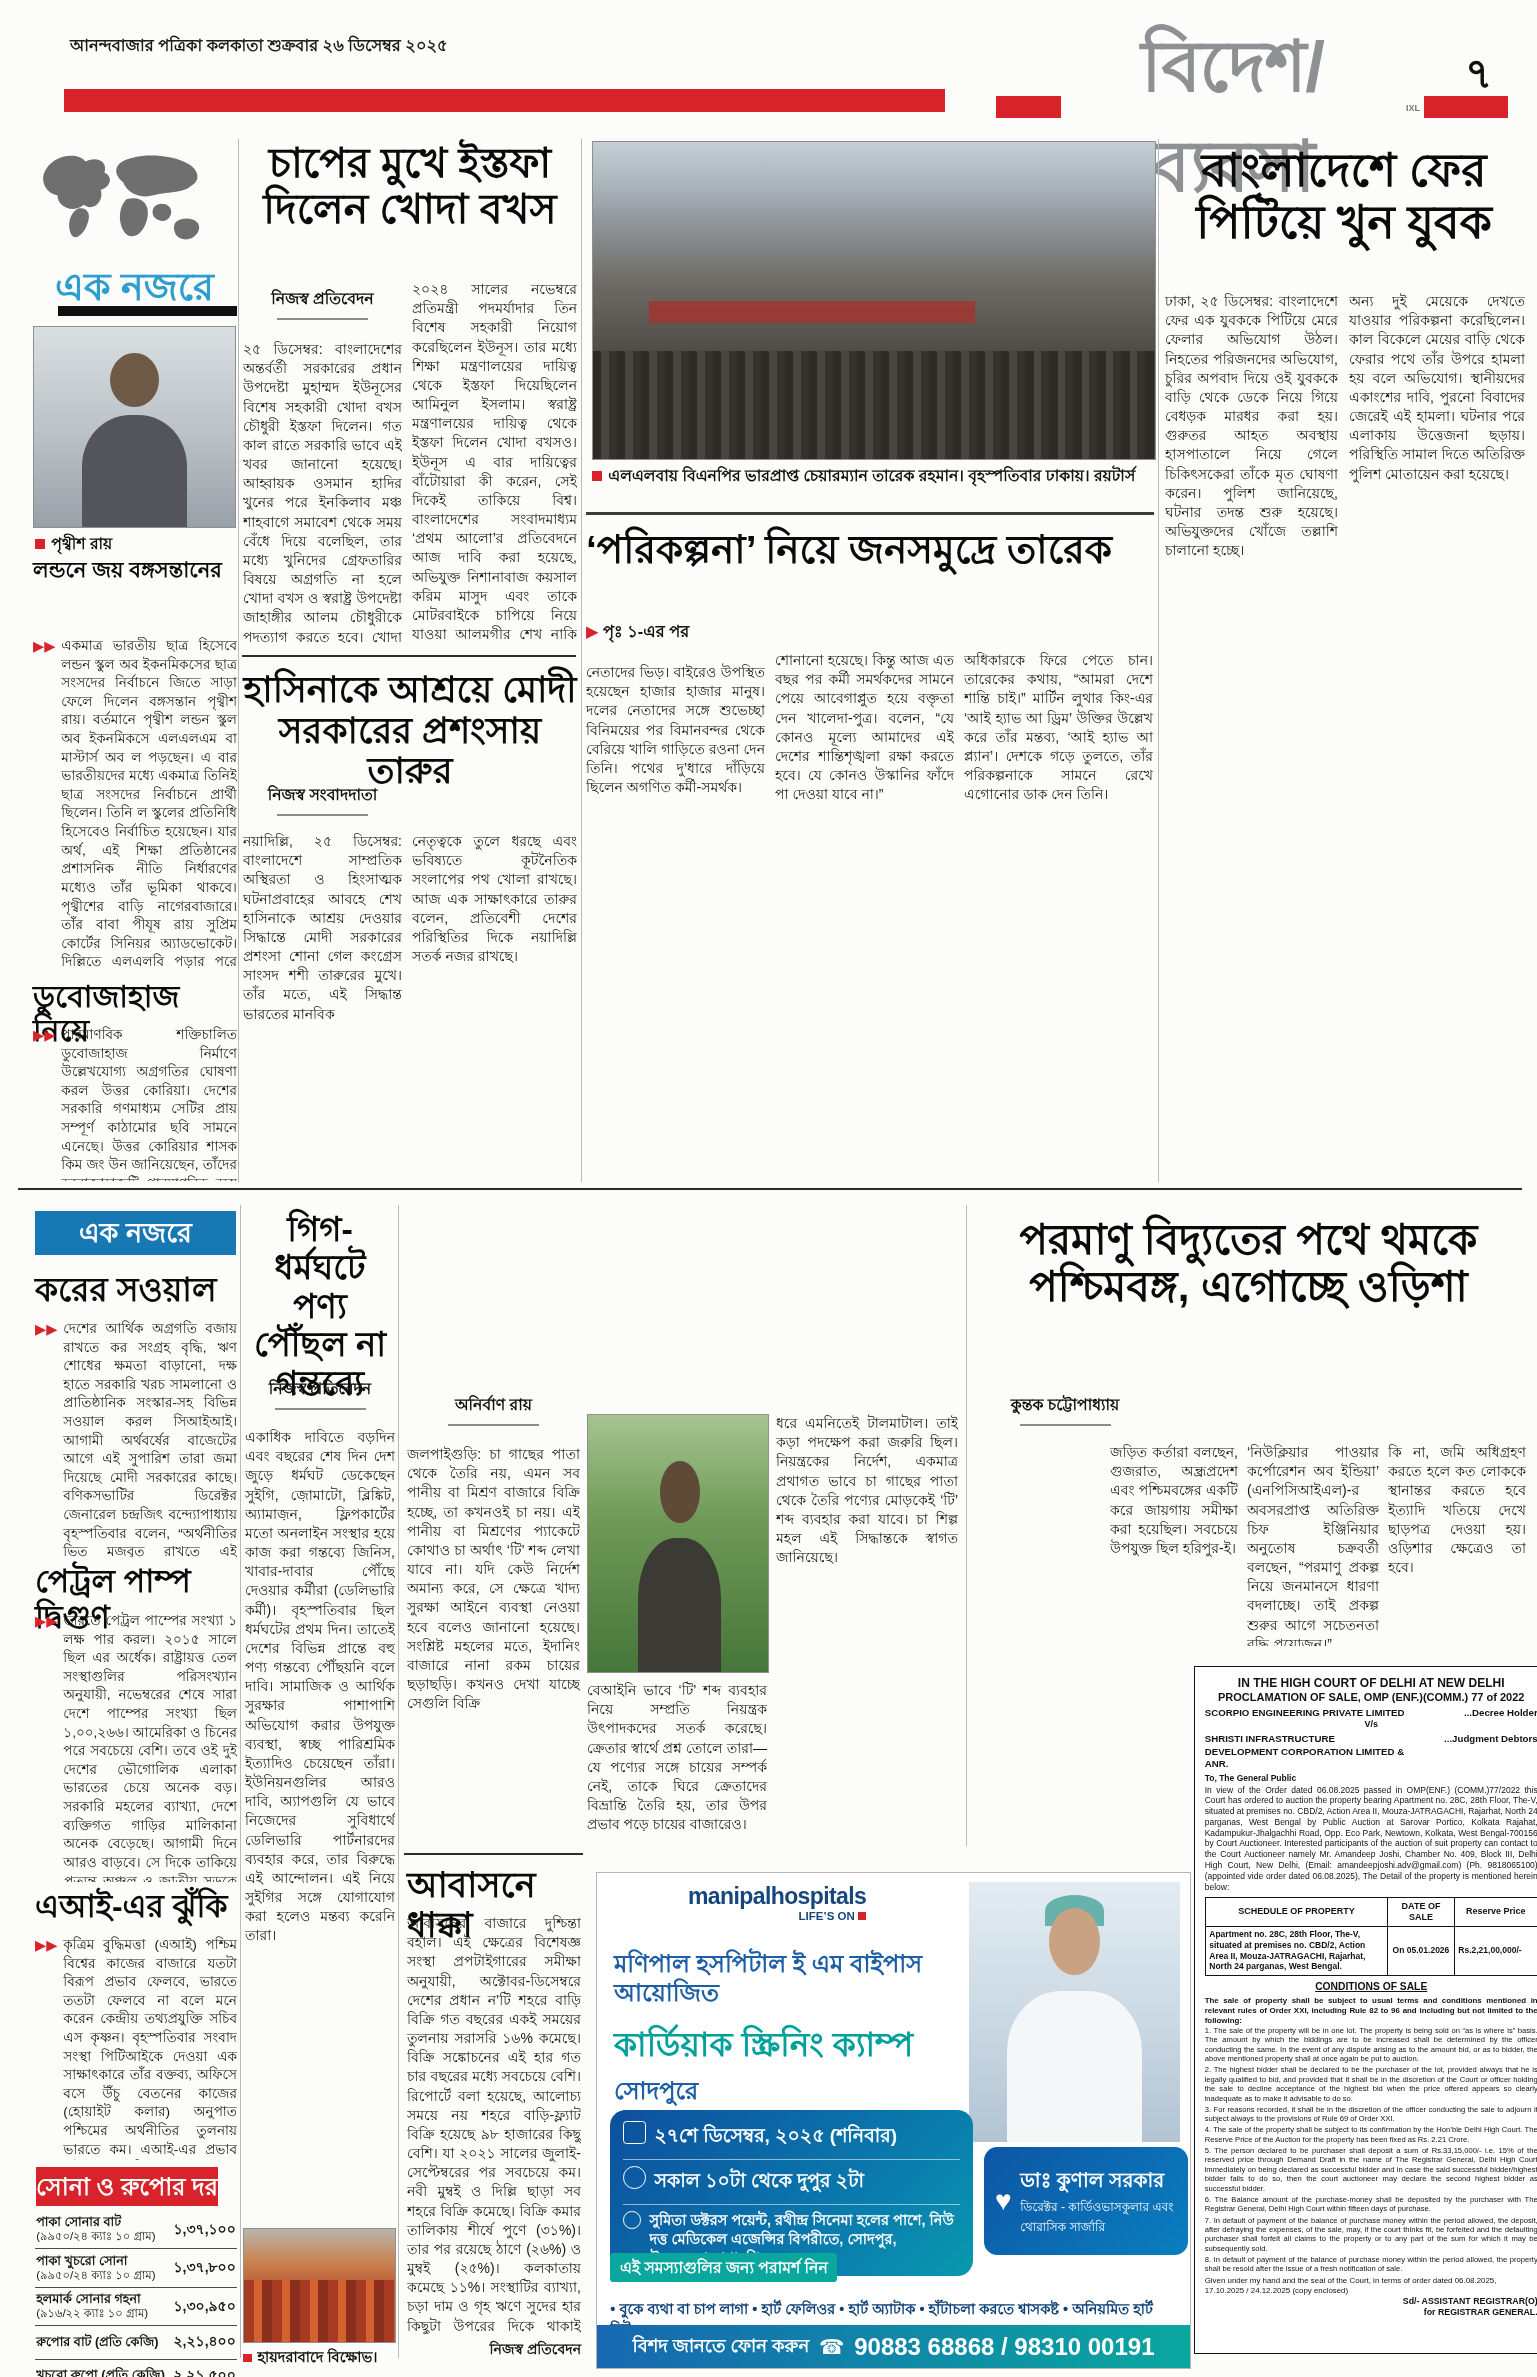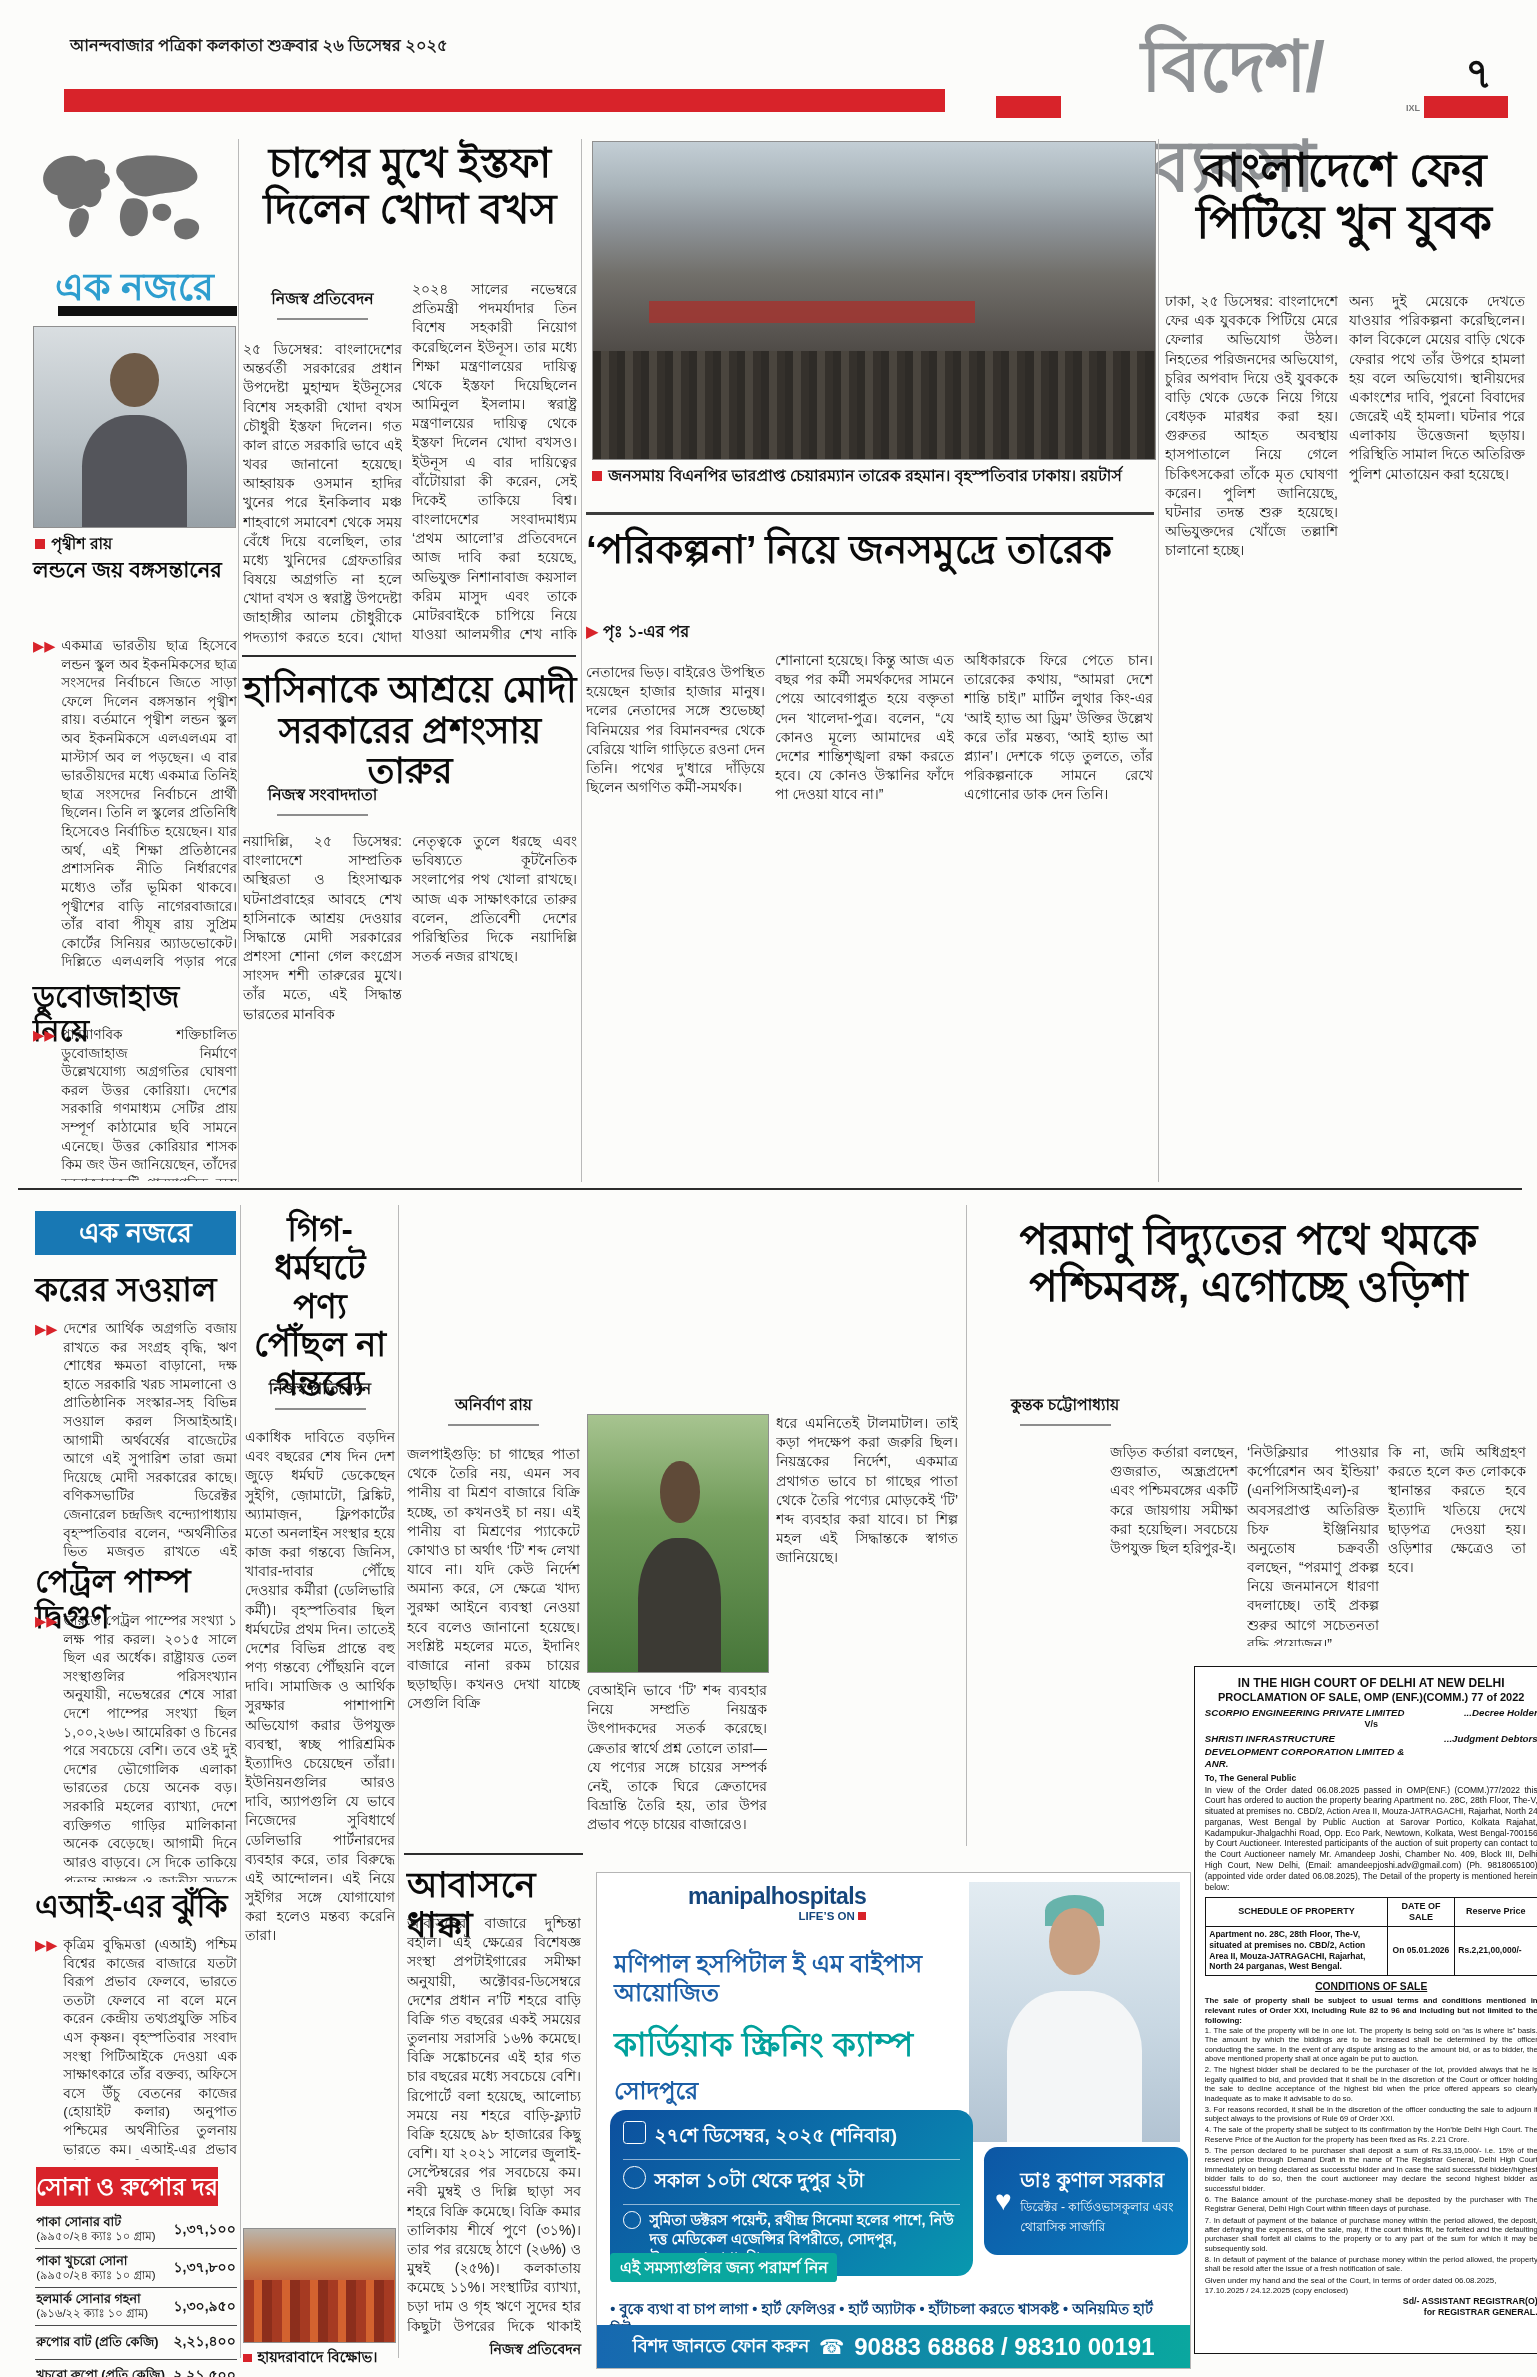--- a/index.html
+++ b/index.html
@@ -41,21 +41,21 @@
   
   .rate-row{display:flex;justify-content:space-between;align-items:center;border-bottom:1.2px solid #4a4a4a;padding:4.2px 1.2px;}
   .rate-label{font-size:12.7px;font-weight:bold;line-height:1.2;}
   .rate-sub{font-size:11.5px;font-weight:normal;display:block;}
   .rate-value{font-size:14px;font-weight:bold;white-space:nowrap;padding-left:4.8px;}
   
   .legal{border:1.8px solid #141414;background:#fff;padding:8.5px 9.7px;font-size:8.5px;line-height:1.27;
          color:#111;overflow:hidden;}
   .legal .t1{font-size:12px;font-weight:bold;text-align:center;}
   .legal .t2{font-size:11px;font-weight:bold;text-align:center;}
-  .legal .party{display:flex;justify-content:space-between;font-weight:bold;font-size:9.7px;margin-top:2.4px;font-style:italic;}
+  .legal .party{display:flex;justify-content:space-between;font-weight:bold;font-size:9.7px;margin-top:2.4px;}
   .legal .vs{text-align:center;font-weight:bold;font-size:9px;}
   .legal table{width:100%;border-collapse:collapse;margin:4.8px 0;}
   .legal th,.legal td{border:1.2px solid #141414;padding:2.4px 3.6px;font-size:8.5px;}
   .legal th{font-size:9px;text-align:center;}
   .legal .ct{text-align:center;font-weight:bold;text-decoration:underline;font-size:10.3px;margin:2.4px 0;}
   .legal .cond{font-size:7.6px;line-height:1.24;text-align:justify;margin-bottom:1.8px;}
   .legal .sig{text-align:right;font-weight:bold;font-size:8.8px;line-height:1.3;}
   
   .ad{position:absolute;background:#ffffff;border:0.6px solid #b5b5b5;overflow:hidden;}
   .ad .brand{font-size:23px;font-weight:bold;color:#15467c;letter-spacing:-0.6px;}
@@ -143,21 +143,21 @@
     <div class="byline-rule"></div>
   </div>
   <div class="abs body-txt" style="left:243px;top:832px;width:159px;height:348px;">নয়াদিল্লি, ২৫ ডিসেম্বর: বাংলাদেশে সাম্প্রতিক অস্থিরতা ও হিংসাত্মক ঘটনাপ্রবাহের আবহে শেখ হাসিনাকে আশ্রয় দেওয়ার সিদ্ধান্তে মোদী সরকারের প্রশংসা শোনা গেল কংগ্রেস সাংসদ শশী তারুরের মুখে। তাঁর মতে, এই সিদ্ধান্ত ভারতের মানবিক</div>
   <div class="abs body-txt" style="left:412px;top:832px;width:165px;height:348px;">নেতৃত্বকে তুলে ধরছে এবং ভবিষ্যতে কূটনৈতিক সংলাপের পথ খোলা রাখছে। আজ এক সাক্ষাৎকারে তারুর বলেন, প্রতিবেশী দেশের পরিস্থিতির দিকে নয়াদিল্লি সতর্ক নজর রাখছে।</div>
 
   <div class="photo ph-rally" style="left:592px;top:141px;width:562px;height:317px;">
     <div class="stage"></div>
       <div class="ppl"></div>
   </div>
   <div class="abs cap" style="left:592px;top:466px;width:562px;">
-    <span class="red-sq"></span><span>জনসমায় বিএনপির ভারপ্রাপ্ত চেয়ারম্যান তারেক রহমান। বৃহস্পতিবার ঢাকায়। রয়টার্স</span>
+    <span class="red-sq"></span><span>এলএলবায় বিএনপির ভারপ্রাপ্ত চেয়ারম্যান তারেক রহমান। বৃহস্পতিবার ঢাকায়। রয়টার্স</span>
   </div>
   <div class="hline" style="left:586px;top:512px;width:568px;height:3px;background:#3c3c3c;"></div>
 
   <div class="abs hl" style="left:586px;top:528px;width:568px;font-size:39px;">‘পরিকল্পনা’ নিয়ে জনসমুদ্রে তারেক</div>
   <div class="abs" style="left:586px;top:619px;font-size:16.3px;font-weight:bold;">
     <span class="marker">▶ </span><span>পৃঃ ১-এর পর</span>
   </div>
   <div class="abs body-txt" style="left:586px;top:663px;width:179px;height:518px;">নেতাদের ভিড়। বাইরেও উপস্থিত হয়েছেন হাজার হাজার মানুষ। দলের নেতাদের সঙ্গে শুভেচ্ছা বিনিময়ের পর বিমানবন্দর থেকে বেরিয়ে খালি গাড়িতে রওনা দেন তিনি। পথের দু’ধারে দাঁড়িয়ে ছিলেন অগণিত কর্মী-সমর্থক।</div>
   <div class="abs body-txt" style="left:775px;top:651px;width:179px;height:530px;">শোনানো হয়েছে। কিন্তু আজ এত বছর পর কর্মী সমর্থকদের সামনে পেয়ে আবেগাপ্লুত হয়ে বক্তৃতা দেন খালেদা-পুত্র। বলেন, “যে কোনও মূল্যে আমাদের এই দেশের শান্তিশৃঙ্খলা রক্ষা করতে হবে। যে কোনও উস্কানির ফাঁদে পা দেওয়া যাবে না।”</div>
   <div class="abs body-txt" style="left:964px;top:651px;width:189px;height:530px;">অধিকারকে ফিরে পেতে চান। তারেকের কথায়, “আমরা দেশে শান্তি চাই।” মার্টিন লুথার কিং-এর ‘আই হ্যাভ আ ড্রিম’ উক্তির উল্লেখ করে তাঁর মন্তব্য, ‘আই হ্যাভ আ প্ল্যান’। দেশকে গড়ে তুলতে, তাঁর পরিকল্পনাকে সামনে রেখে এগোনোর ডাক দেন তিনি।</div>

